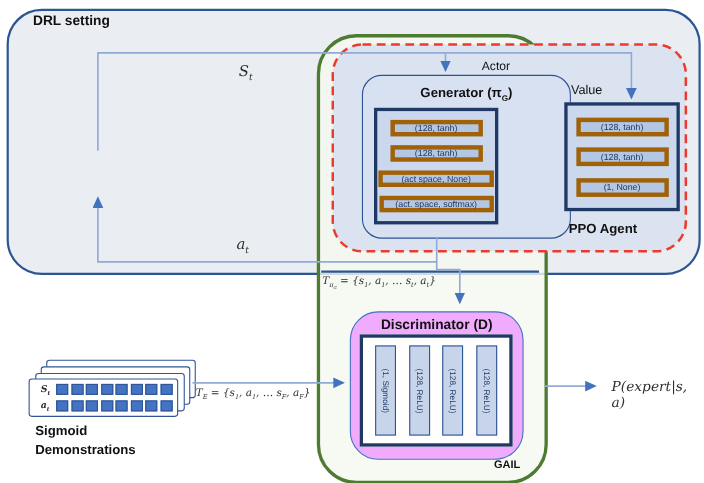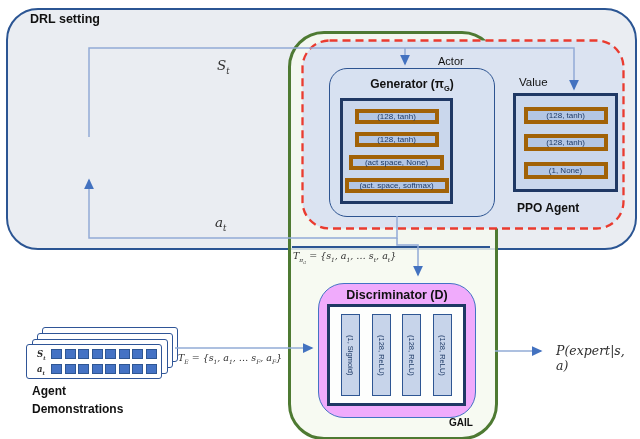--- a/index.html
+++ b/index.html
@@ -17,21 +17,21 @@
 
   
   .plain-label{color:#111;font-size:11px;}
   .actor-label{left:438px;top:55px;}
   .value-label{left:519px;top:76px;font-size:11.5px;}
   .ppo-label{left:517px;top:201px;font-weight:bold;font-size:12px;color:#111;}
   .gail-label{left:449px;top:417px;font-weight:bold;font-size:10px;color:#111;}
 
   
   .actor-box{left:329px;top:68px;width:164px;height:147px;border:1.5px solid #2D5491;
-             border-radius:18px;background:#D7E1F1;}
+             border-radius:18px;background:#D7E1F1;padding-left:24px;}
   .gen-title{position:absolute;left:0;top:8px;width:100%;text-align:center;
              font-weight:bold;font-size:12px;color:#111;}
   .gen-box{position:absolute;left:10px;top:29px;width:113px;height:106px;
            border:3px solid #1F3864;background:#CAD7EC;box-sizing:border-box;
            display:flex;flex-direction:column;align-items:center;justify-content:space-evenly;}
   .chip{background:#B3C6E4;border:4px solid #a16207;color:#1E3A66;font-size:8px;
         height:15px;display:flex;align-items:center;justify-content:center;box-sizing:border-box;white-space:nowrap;}
 
   
   .value-box{left:513px;top:93px;width:105px;height:99px;border:3px solid #1F3864;
@@ -90,21 +90,21 @@
   <svg class="abs ppo-dash-svg" viewBox="0 0 326 193">
     <rect x="1.5" y="1.5" width="321" height="188" rx="27" fill="#DBE3F1" stroke="#EA3B2F" stroke-width="2.3" stroke-dasharray="8 5"></rect>
   </svg>
 
   <div class="abs plain-label actor-label">Actor</div>
   <div class="abs actor-box">
     <div class="gen-title">Generator (π<sub>G</sub>)</div>
     <div class="gen-box">
       <div class="chip" style="width:84px">(128, tanh)</div>
       <div class="chip" style="width:84px">(128, tanh)</div>
-      <div class="chip" style="width:95px">(act space, None)</div>
+      <div class="chip" style="width:105px">(act space, None)</div>
       <div class="chip" style="width:104px">(act. space, softmax)</div>
     </div>
   </div>
 
   <div class="abs plain-label value-label">Value</div>
   <div class="abs value-box">
     <div class="chip" style="width:84px;height:17px">(128, tanh)</div>
     <div class="chip" style="width:84px;height:17px">(128, tanh)</div>
     <div class="chip" style="width:84px;height:17px">(1, None)</div>
   </div>
@@ -153,21 +153,21 @@
           <span class="cell"></span>
           <span class="cell"></span>
           <span class="cell"></span>
           <span class="cell"></span>
           <span class="cell"></span>
           <span class="cell"></span>
         </span>
     </div>
   </div>
   <div class="abs expert-label">
-    <div>Agent</div>
+    <div>Sigmoid</div>
     <div>Demonstrations</div>
   </div>
 
   <svg class="abs overlay" viewBox="0 0 640 439">
     <defs>
       <marker id="arr" markerWidth="7.5" markerHeight="7.5" refX="6" refY="3.25" orient="auto">
         <path d="M0,0 L7,3.25 L0,6.5 Z" fill="#4372C0"></path>
       </marker>
     </defs>
 

